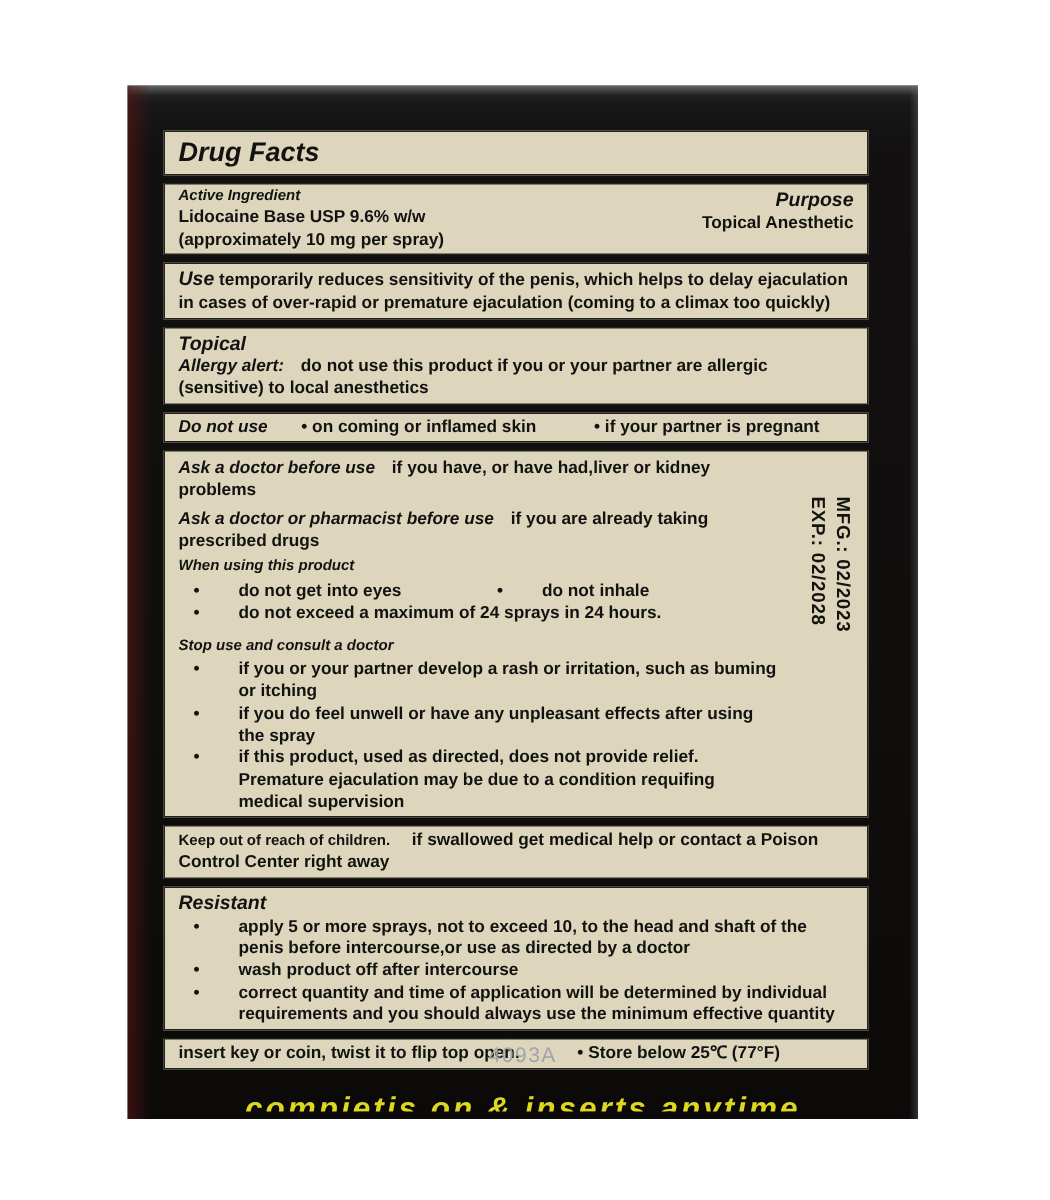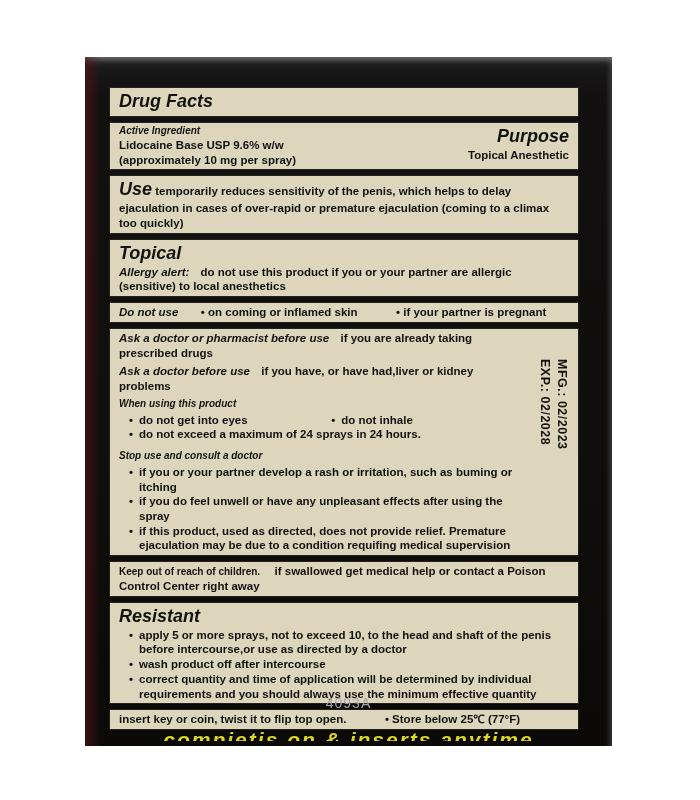--- a/index.html
+++ b/index.html
@@ -31,27 +31,27 @@
     display:flex; flex-direction:column; gap:5px;
   }
   .sec {
     background:#ddd6bd; border:1px solid #23211b; color:#121210;
     padding:2px 9px; box-sizing:border-box; line-height:1.28;
     font-size:11.5px; font-weight:bold;
   }
   .bi { font-style:italic; font-weight:bold; }
   .title-bar { font-size:18px; padding:2px 9px 3px; }
   .h14 { font-size:10px; }
-  .h15 { font-size:18px; }
+  .h15 { font-size:13px; }
   .row { display:flex; }
   .col-right { text-align:right; }
   .flex1 { flex:1; }
   .bullet-line { display:flex; }
   .bullet-line .b { width:10px; flex:0 0 auto; text-align:left; }
-  .bullet-line .bt { flex:1; }
+  .bullet-line .bt { flex:1;margin-left:20px; }
   .indent { padding-left:10px; }
   .two-col { display:flex; }
   .two-col > div:first-child { width:52%; }
   .big { position:relative; padding-right:60px; }
   .mfg-exp {
     position:absolute; right:8px; top:30px;
     writing-mode:vertical-rl; text-orientation:mixed;
     font-size:12.5px; font-weight:bold; letter-spacing:.5px;
     color:#14120f; line-height:1.35;
   }
@@ -115,27 +115,27 @@
       <span class="bi">Do not use</span>
       <span class="sp16"></span>
       <span>•</span>
       <span>on coming or inflamed skin</span>
       <span class="sp16"></span><span class="sp16"></span>
       <span>•</span>
       <span>if your partner is pregnant</span>
     </div>
 
     <div class="sec big">
+      <div style="margin:2px 0 4px;">
+        <span class="bi h13">Ask a doctor before use</span>
+        <span class="sp8"></span><span>if you have, or have had,liver or kidney problems</span>
+      </div>
       <div style="margin:0 0 4px;">
         <span class="bi">Ask a doctor or pharmacist before use</span>
         <span class="sp8"></span><span>if you are already taking prescribed drugs</span>
-      </div>
-      <div style="margin:2px 0 4px;">
-        <span class="bi h13">Ask a doctor before use</span>
-        <span class="sp8"></span><span>if you have, or have had,liver or kidney problems</span>
       </div>
       <div class="bi h14">When using this product</div>
       <div class="two-col indent" style="margin-top:2px;">
         <div class="bullet-line">
           <span class="b">•</span>
           <span class="bt">do not get into eyes</span>
         </div>
         <div class="bullet-line">
           <span class="b">•</span>
           <span class="bt">do not inhale</span>

